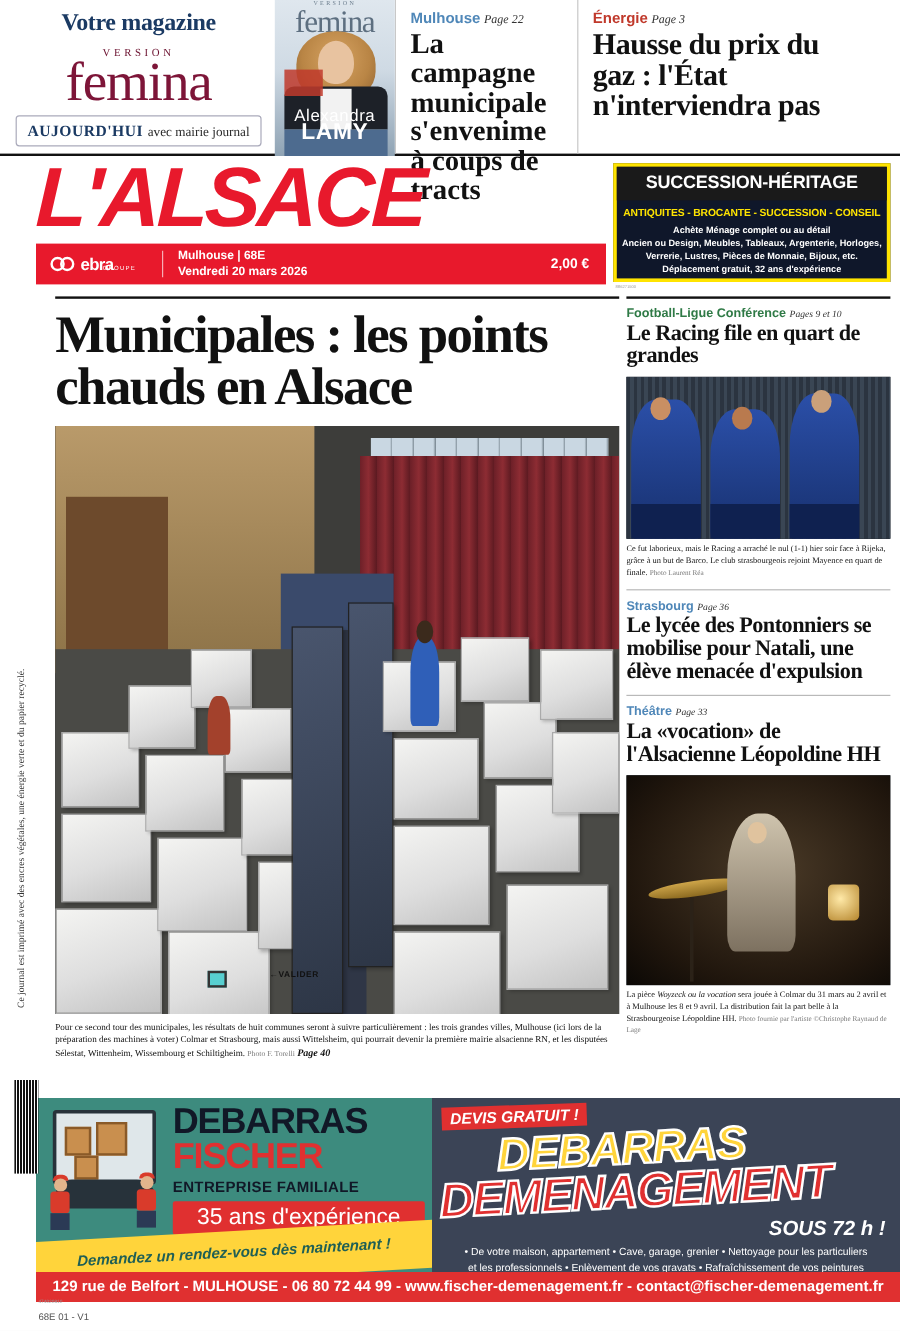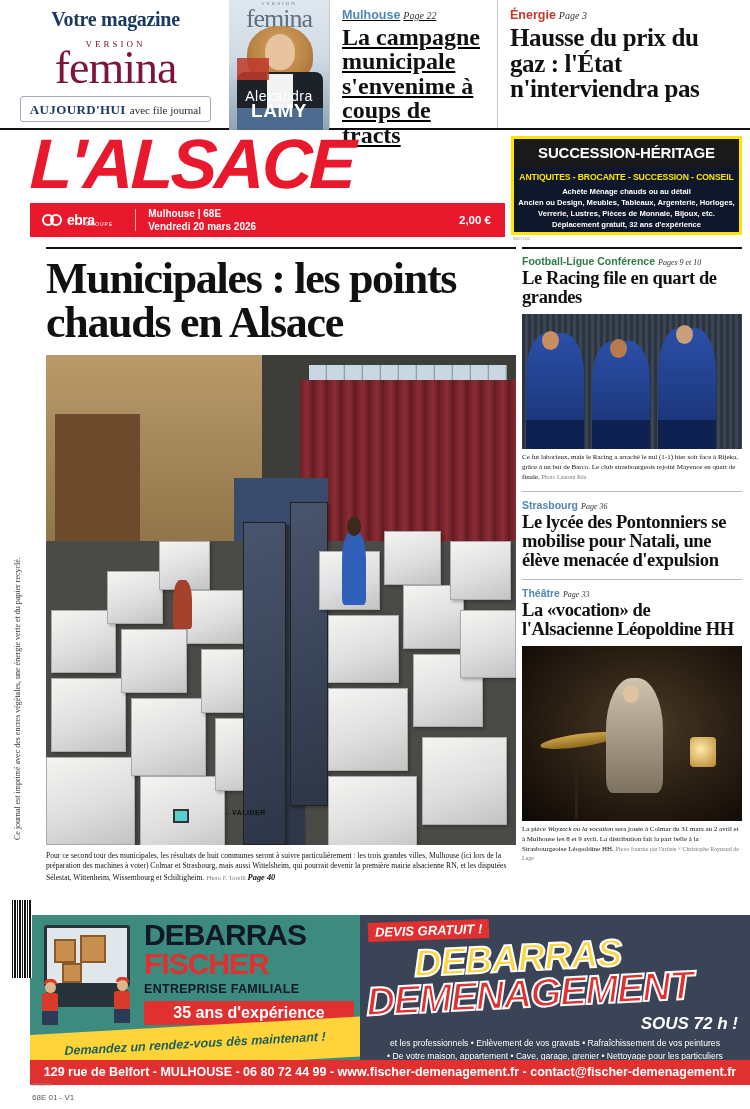--- a/index.html
+++ b/index.html
@@ -30,21 +30,21 @@
   .cover-face { position:absolute; top:34px; left:36px; width:30px; height:36px; background:#e8c3a0; border-radius:50% 50% 45% 45%;}
   .cover-body { position:absolute; top:72px; left:8px; width:86px; height:36px; background:#1d2128; border-radius:8px 8px 0 0;}
   .cover-shirt { position:absolute; top:74px; left:38px; width:26px; height:34px; background:#f2f2f2;}
   .cover-jeans { position:absolute; bottom:0; left:8px; width:86px; height:22px; background:#4d6b8f;}
   .cover-name1 { position:absolute; bottom:26px; width:100%; text-align:center; color:#fff; font-family:"Liberation Sans",sans-serif; font-size:14px; font-weight:300; letter-spacing:0.5px;}
   .cover-name2 { position:absolute; bottom:8px; width:100%; text-align:center; color:#fff; font-family:"Liberation Sans",sans-serif; font-size:19px; font-weight:bold; letter-spacing:0.5px;}
   .cover-blurb { position:absolute; top:58px; left:8px; width:32px; height:22px; background:#c0392b; opacity:.85;}
 
   .teaser { padding: 8px 10px 0 12px; border-right: 1px solid #c8c8c8; }
   .teaser:last-child { border-right: none; }
-  .teaser.t1 { width: 168px; text-decoration: underline; }
+  .teaser.t1 { width: 152px; }
   .teaser.t2 { width: 236px; }
   .kicker { font-family: "Liberation Sans", sans-serif; font-weight: bold; font-size: 12.5px; margin-bottom: 3px; }
   .kicker .pg { font-family: "Liberation Serif", serif; font-style: italic; font-weight: normal; font-size: 10px; color: #333; margin-left: 3px; }
   .k-mulhouse { color: #4f87b8; }
   .k-energie { color: #c0392b; }
   .t-head { font-family: "Liberation Serif", serif; font-weight: bold; color: #111; line-height: 1.02; }
   .t1 .t-head { font-size: 24px; }
   .t2 .t-head { font-size: 25px; letter-spacing: -0.4px; }
 
   
@@ -135,21 +135,21 @@
   .fi-car { position:absolute; left:10px; top:62px; width:84px; height:24px; background:#27323a; border-radius:14px 16px 4px 4px;}
   .fi-mover { position:absolute; width:16px; height:40px; }
   .fi-mover .hd { width:11px;height:11px;border-radius:50%;background:#e2b48c;margin:0 auto;}
   .fi-mover .cap { width:13px;height:5px;border-radius:5px 5px 0 0;background:#d93b2b;margin:0 auto -2px;}
   .fi-mover .bd { width:16px;height:18px;background:#d93b2b;border-radius:3px;}
   .fi-mover .lg { width:16px;height:14px;background:#2b3a55;}
   .fi-txt { flex:1; padding-left: 4px; }
   .fi-deb { font-family:"Liberation Sans",sans-serif; font-weight:bold; font-size:30px; color:#111827; letter-spacing:-1px; line-height:0.95;}
   .fi-fis { font-family:"Liberation Sans",sans-serif; font-weight:bold; font-size:30px; color:#e03030; letter-spacing:-1px; line-height:0.95;}
   .fi-ent { font-family:"Liberation Sans",sans-serif; font-weight:bold; font-size:12.5px; color:#111827; letter-spacing:0.3px; margin-top:4px;}
-  .fi-35 { background:#e03030; color:#fff; font-family:"Liberation Sans",sans-serif; font-weight:bold; font-size:16px; text-align:center; padding:3px 4px; margin-top:5px; border-radius:2px;}
+  .fi-35 { background:#e03030; color:#fff; font-family:"Liberation Sans",sans-serif; font-weight:normal; font-size:19px; text-align:center; padding:3px 4px; margin-top:5px; border-radius:2px;}
   .fi-yellow { position:absolute; left:0; bottom:0; width:100%; height:40px; background:#ffd43b; transform: skewY(-3.2deg); transform-origin: left bottom; }
   .fi-yellow span { display:block; text-align:center; padding-top:11px; font-family:"Liberation Sans",sans-serif; font-style:italic; font-weight:bold; font-size:12.5px; color:#1f5f55; }
 
   .ad-demen { flex: 1; background: #3b4456; position: relative; overflow:hidden; }
   .dg { position:absolute; left:8px; top:6px; background:#e03030; color:#fff; font-family:"Liberation Sans",sans-serif; font-weight:bold; font-style:italic; font-size:13px; padding:2px 7px; transform: rotate(-2deg);}
   .dm-deb { position:absolute; left:54px; top:22px; font-family:"Liberation Sans",sans-serif; font-weight:bold; font-style:italic; font-size:38px; color:#ffd43b; letter-spacing:-1px; transform: rotate(-3deg); -webkit-text-stroke: 2px #fff;}
   .dm-dem { position:absolute; left:6px; top:56px; font-family:"Liberation Sans",sans-serif; font-weight:bold; font-style:italic; font-size:40px; color:#e03030; letter-spacing:-1.5px; transform: rotate(-3deg); -webkit-text-stroke: 2px #fff; }
   .dm-sous { position:absolute; right:12px; top:99px; font-family:"Liberation Sans",sans-serif; font-weight:bold; font-style:italic; font-size:17px; color:#fff; }
   .dm-list { position:absolute; left:8px; right:8px; top:122px; font-family:"Liberation Sans",sans-serif; font-size:8.6px; color:#fff; line-height:1.55; text-align:center;}
 
@@ -168,21 +168,21 @@
 
   <div class="topstrip">
 
     <div class="femina-block">
       <div class="femina-left">
         <div class="votre-mag">Votre magazine</div>
         <div class="version-word">VERSION</div>
         <div class="femina-word">femina</div>
         <div class="aujourdhui-box">
           <b>AUJOURD'HUI</b>
-          <span>avec file journal</span>
+          <span>avec mairie journal</span>
         </div>
       </div>
       <div class="femina-cover">
         <div class="cover-ver">VERSION</div>
         <div class="cover-title">femina</div>
         <div class="cover-hair"></div>
         <div class="cover-face"></div>
         <div class="cover-body"></div>
         <div class="cover-shirt"></div>
         <div class="cover-blurb"></div>
@@ -225,21 +225,21 @@
         </div>
         <div class="price">2,00 €</div>
       </div>
     </div>
 
     <div class="succ-wrap">
       <div class="succ">
         <div class="succ-head">SUCCESSION-HÉRITAGE</div>
         <div class="succ-line1">ANTIQUITES - BROCANTE - SUCCESSION - CONSEIL</div>
         <div class="succ-body">
-          <div>Achète Ménage chauds ou au détail</div>
+          <div>Achète Ménage complet ou au détail</div>
           <div>Ancien ou Design, Meubles, Tableaux, Argenterie, Horloges,</div>
           <div>Verrerie, Lustres, Pièces de Monnaie, Bijoux, etc.</div>
           <div>Déplacement gratuit, 32 ans d'expérience</div>
         </div>
       </div>
       <div class="succ-ref">886271500</div>
     </div>
   </div>
 
   <div class="body-row">
@@ -391,22 +391,22 @@
         <span>Demandez un rendez-vous dès maintenant !</span>
       </div>
     </div>
 
     <div class="ad-demen">
       <div class="dg">DEVIS GRATUIT !</div>
       <div class="dm-deb">DEBARRAS</div>
       <div class="dm-dem">DEMENAGEMENT</div>
       <div class="dm-sous">SOUS 72 h !</div>
       <div class="dm-list">
+        <div>• De votre maison, appartement • Cave, garage, grenier • Nettoyage pour les particuliers</div>
         <div>et les professionnels • Enlèvement de vos gravats • Rafraîchissement de vos peintures</div>
-        <div>• De votre maison, appartement • Cave, garage, grenier • Nettoyage pour les particuliers</div>
       </div>
     </div>
   </div>
 
   <div class="ad-contact">129 rue de Belfort - MULHOUSE - 06 80 72 44 99 - www.fischer-demenagement.fr - contact@fischer-demenagement.fr</div>
   <div class="ad-ref">474020810</div>
   <div class="edition-code">68E 01 - V1</div>
 
   <div class="rail-text">Ce journal est imprimé avec des encres végétales, une énergie verte et du papier recyclé.</div>
   <div class="barcode"></div>

